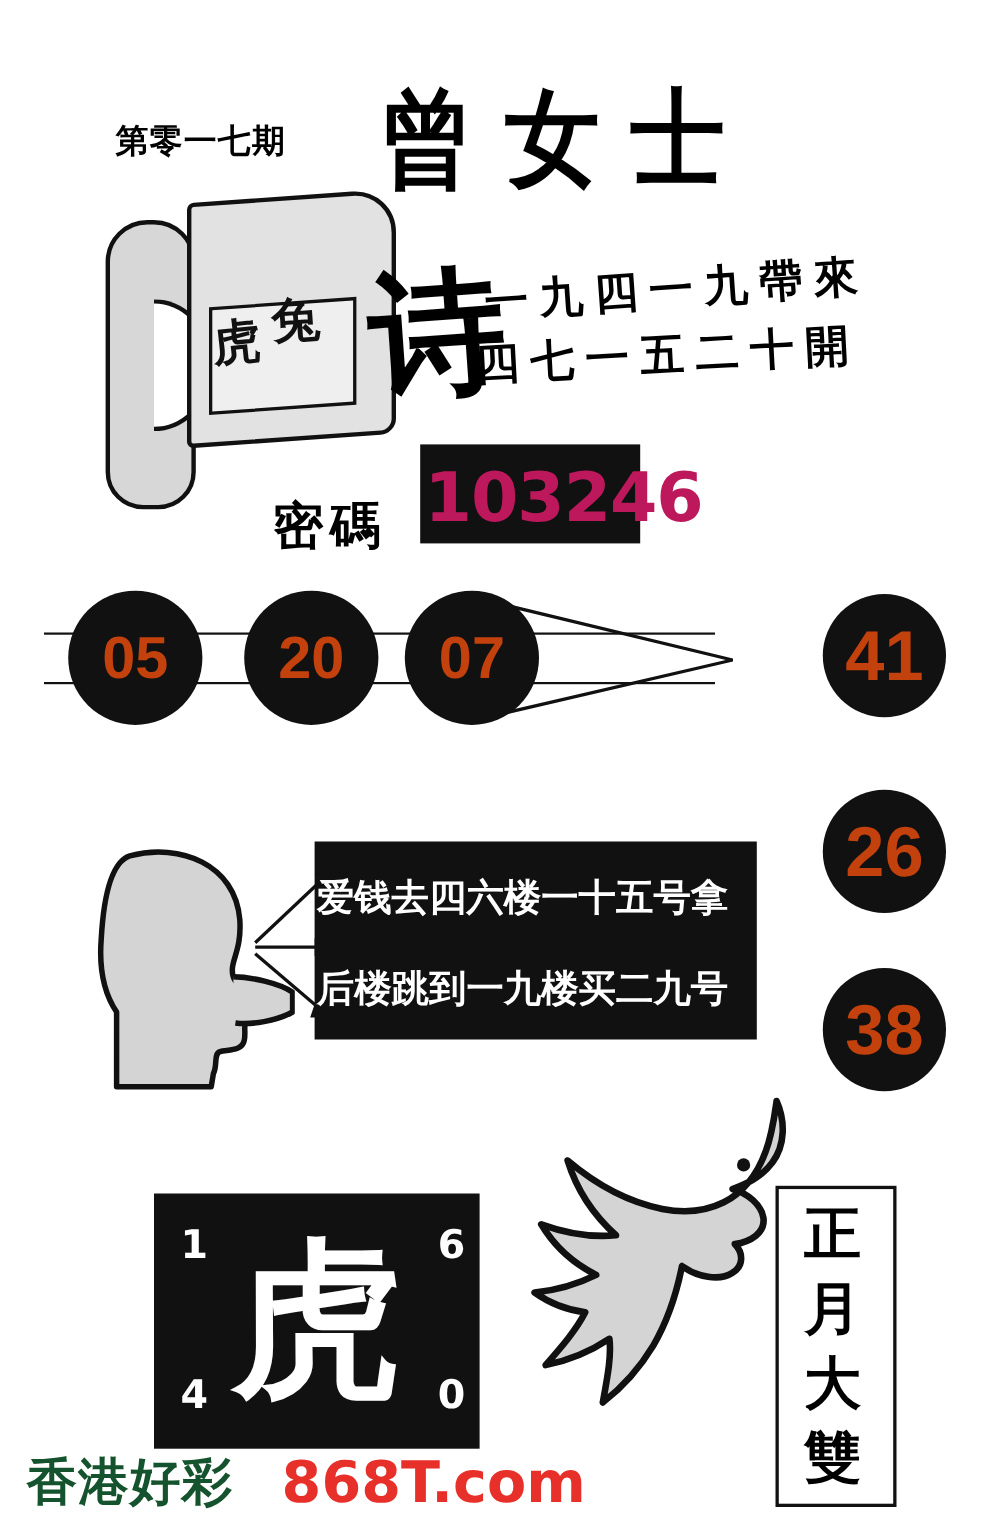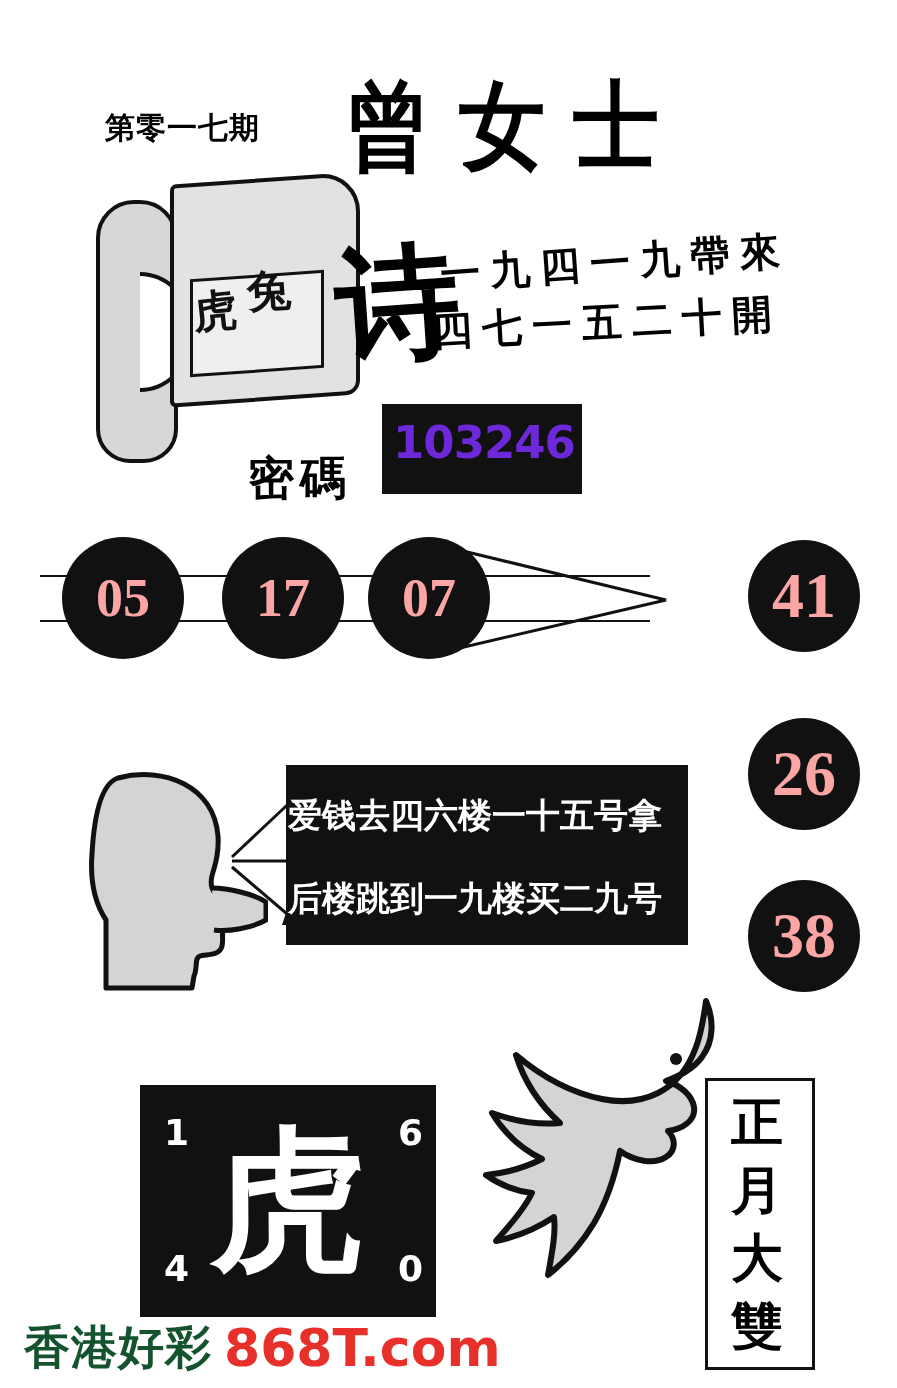--- a/index.html
+++ b/index.html
@@ -138,22 +138,22 @@
     width: 200px;
     height: 90px;
     background: #111;
   }
   .pw-value {
     position: absolute;
     left: 386px;
     top: 416px;
     width: 196px;
     text-align: center;
-    color: #6d28d9;
-    font-size: 45px;
+    color: #be185d;
+    font-size: 62px;
     font-weight: bold;
     font-family: "DejaVu Sans", sans-serif;
     letter-spacing: -1px;
   }
 
   
   .arrow-line {
     position: absolute;
     left: 40px;
     top: 575px;
@@ -168,23 +168,23 @@
     top: 540px;
     width: 240px;
     height: 118px;
   }
   .arrow-head svg { display:block; }
 
   .ball {
     position: absolute;
     background: #111;
     border-radius: 50%;
-    color: #fca5a5;
-    font-weight: bold;
-    font-family: Liberation Serif, serif;
+    color: #c2410c;
+    font-weight: bold;
+    font-family: Liberation Sans, sans-serif;
     display: flex;
     align-items: center;
     justify-content: center;
   }
   .ball.b-row {
     width: 122px; height: 122px;
     font-size: 54px;
     top: 537px;
   }
   .ball.b1 { left: 62px; }
@@ -320,21 +320,21 @@
     font-size: 46px;
     font-weight: bold;
     font-family: "DejaVu Sans", sans-serif;
     letter-spacing: 1px;
   }
   .footer .url {
     color: #e8302a;
     font-size: 52px;
     font-weight: bold;
     font-family: "DejaVu Sans", sans-serif;
-    margin-left: 12px;
+    margin-left: 44px;
     letter-spacing: 0px;
   }
 </style>
 </head>
 <body>
 
 <div class="page">
 
   <div class="issue-label">第零一七期</div>
   <div class="brand-title">曾女士</div>
@@ -361,21 +361,21 @@
   <div class="arrow-line"></div>
   <div class="arrow-line l2"></div>
   <div class="arrow-head">
     <svg width="240" height="118" viewBox="0 0 240 118">
       <polygon points="4,4 236,60 4,114" fill="none" stroke="#111" stroke-width="3"></polygon>
       <line x1="4" y1="4" x2="4" y2="114" stroke="#111" stroke-width="3"></line>
     </svg>
   </div>
 
   <div class="ball b-row b1">05</div>
-  <div class="ball b-row b2">17</div>
+  <div class="ball b-row b2">20</div>
   <div class="ball b-row b3">07</div>
 
   <div class="ball b-side s1">41</div>
   <div class="ball b-side s2">26</div>
   <div class="ball b-side s3">38</div>
 
   <div class="head">
     <svg width="180" height="222" viewBox="0 0 180 222">
       <path d="M30 8 C76 -4 126 16 130 66 C132 96 120 104 124 118
                C127 128 142 130 150 140 C158 150 146 156 138 158

